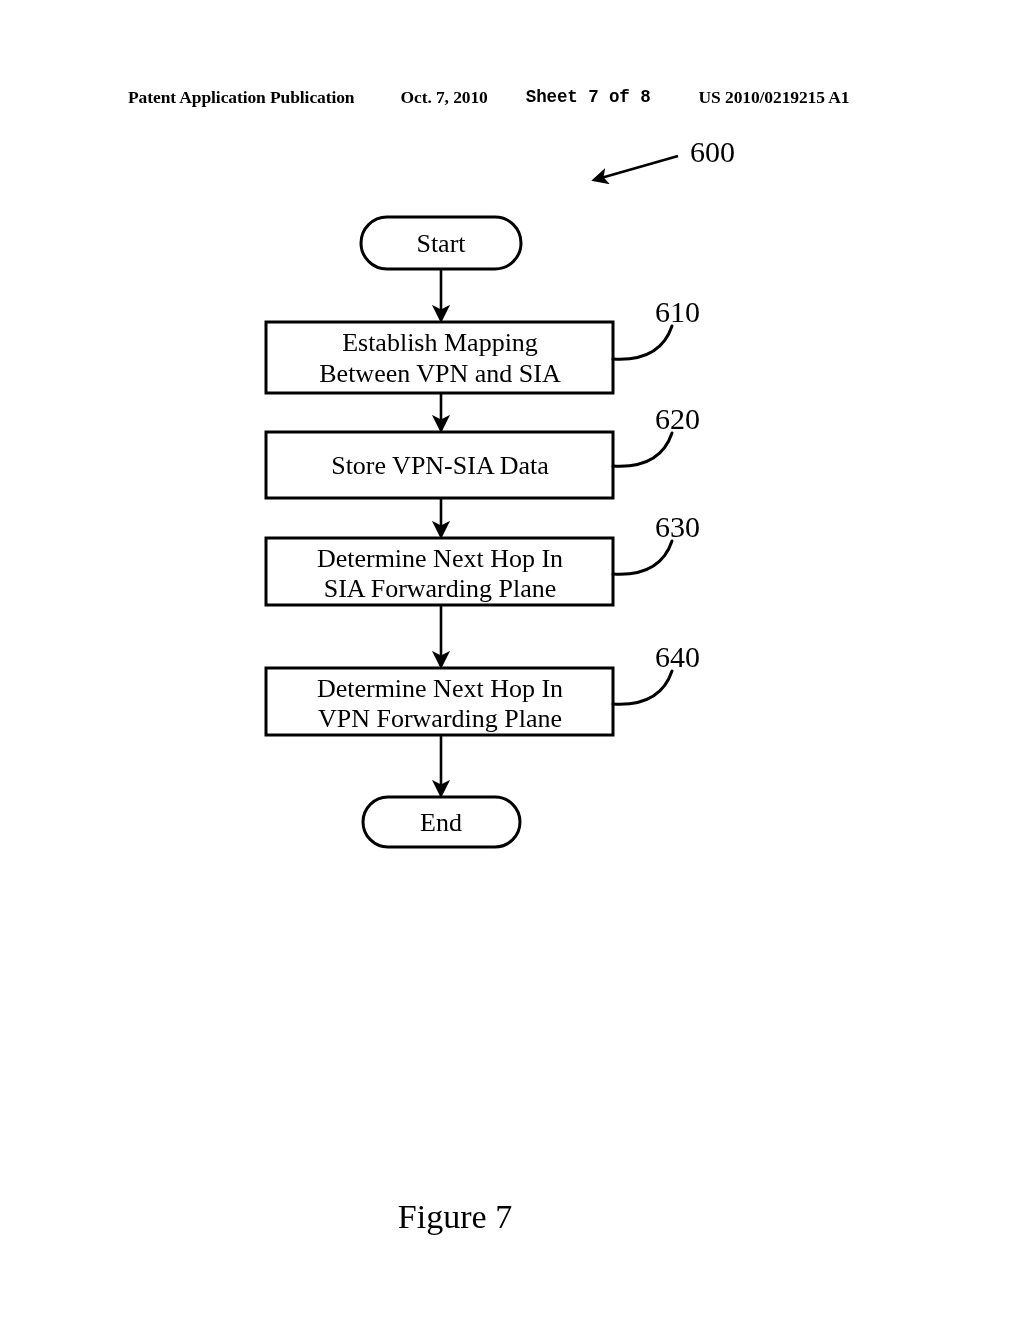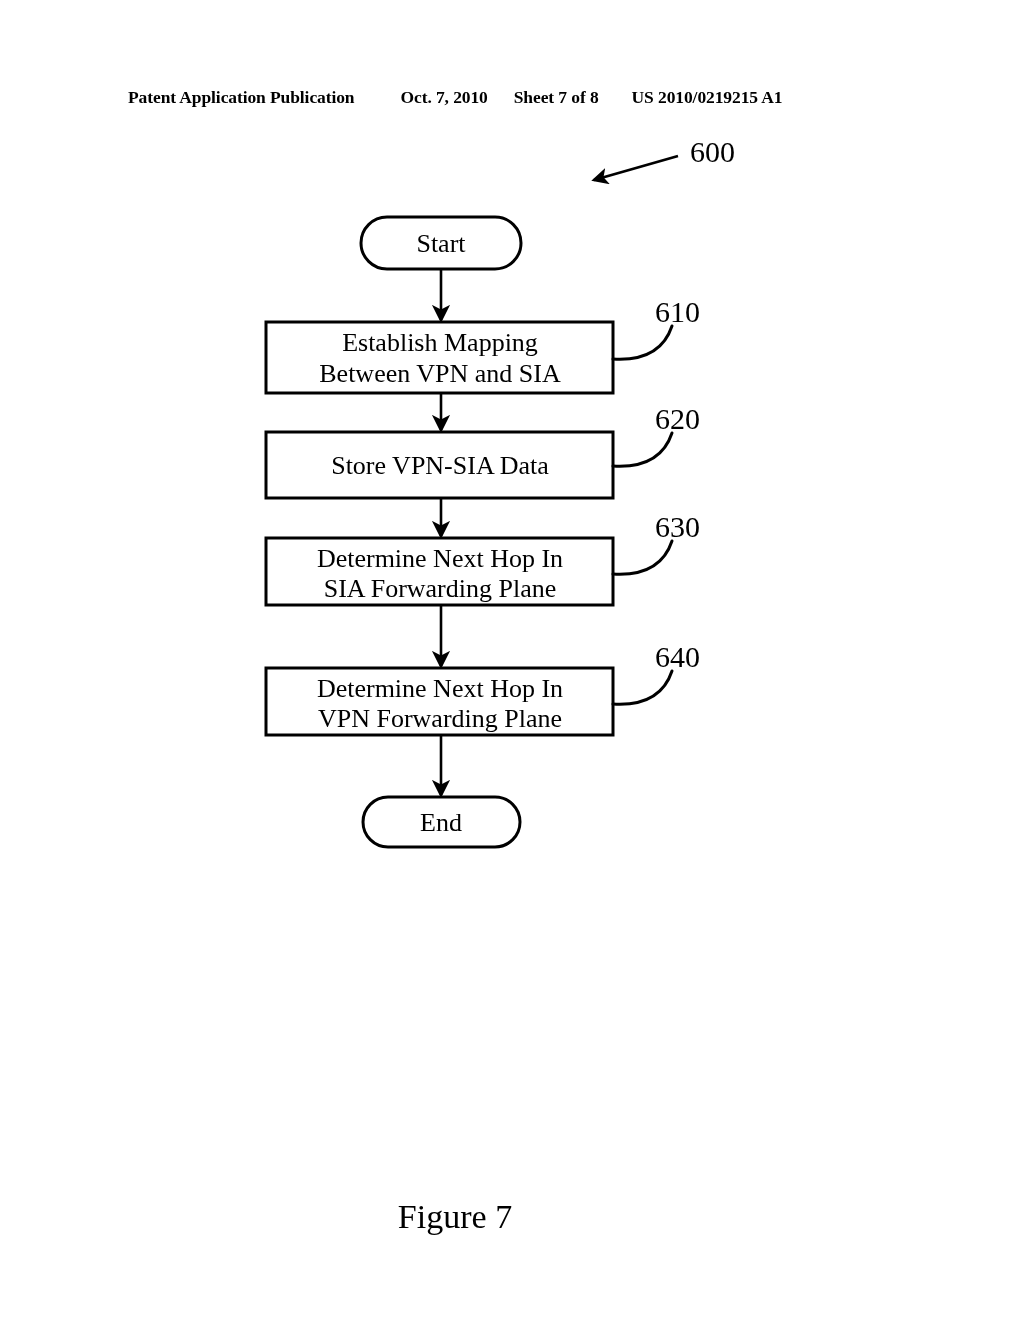--- a/index.html
+++ b/index.html
@@ -24,22 +24,22 @@
     width: 768px;
     height: 26px;
     display: flex;
     align-items: center;
     font-weight: bold;
     font-size: 17.5px;
     letter-spacing: -0.1px;
     white-space: nowrap;
   }
   .hdr-pub      { margin-right: 46px; }
-  .hdr-date     { margin-right: 26px; }
-  .hdr-sheet    { margin-right: 33px; }
+  .hdr-date     { margin-right: 38px; }
+  .hdr-sheet    { margin-right: 48px; font-family: Liberation Mono, monospace; }
   .hdr-patno    { }
 
   
   .figure-canvas {
     position: absolute;
     left: 0;
     top: 0;
     width: 816px;
     height: 1320px;
   }

